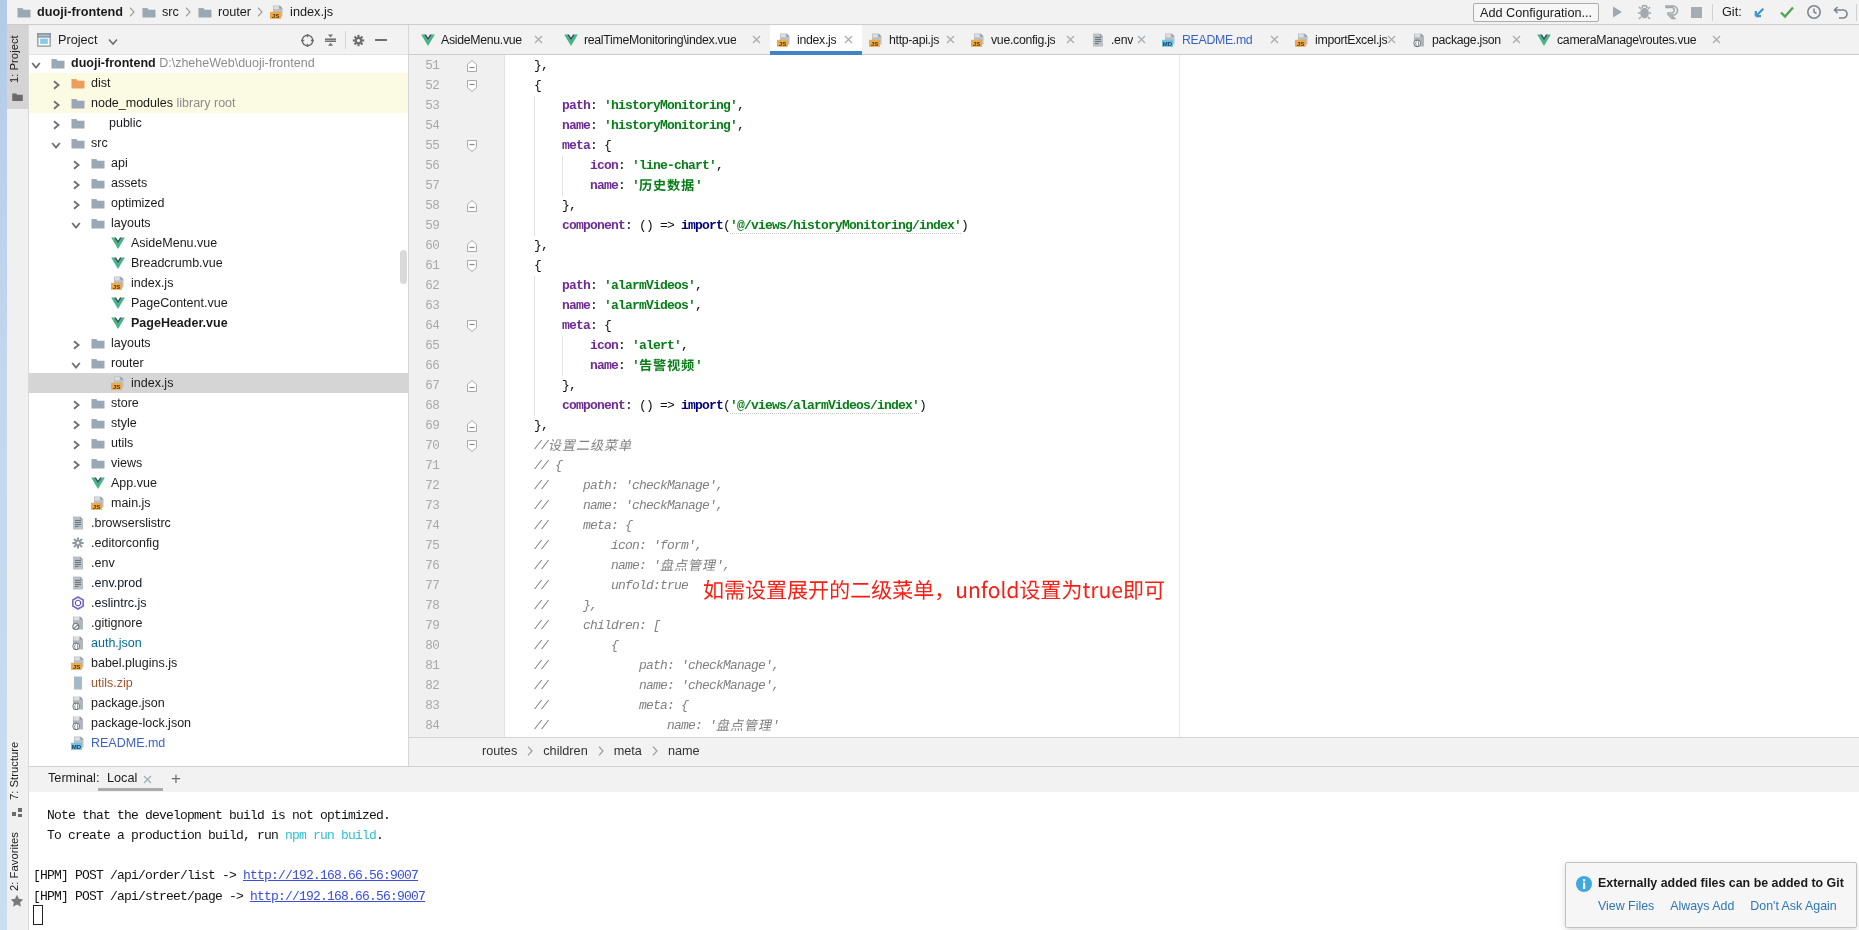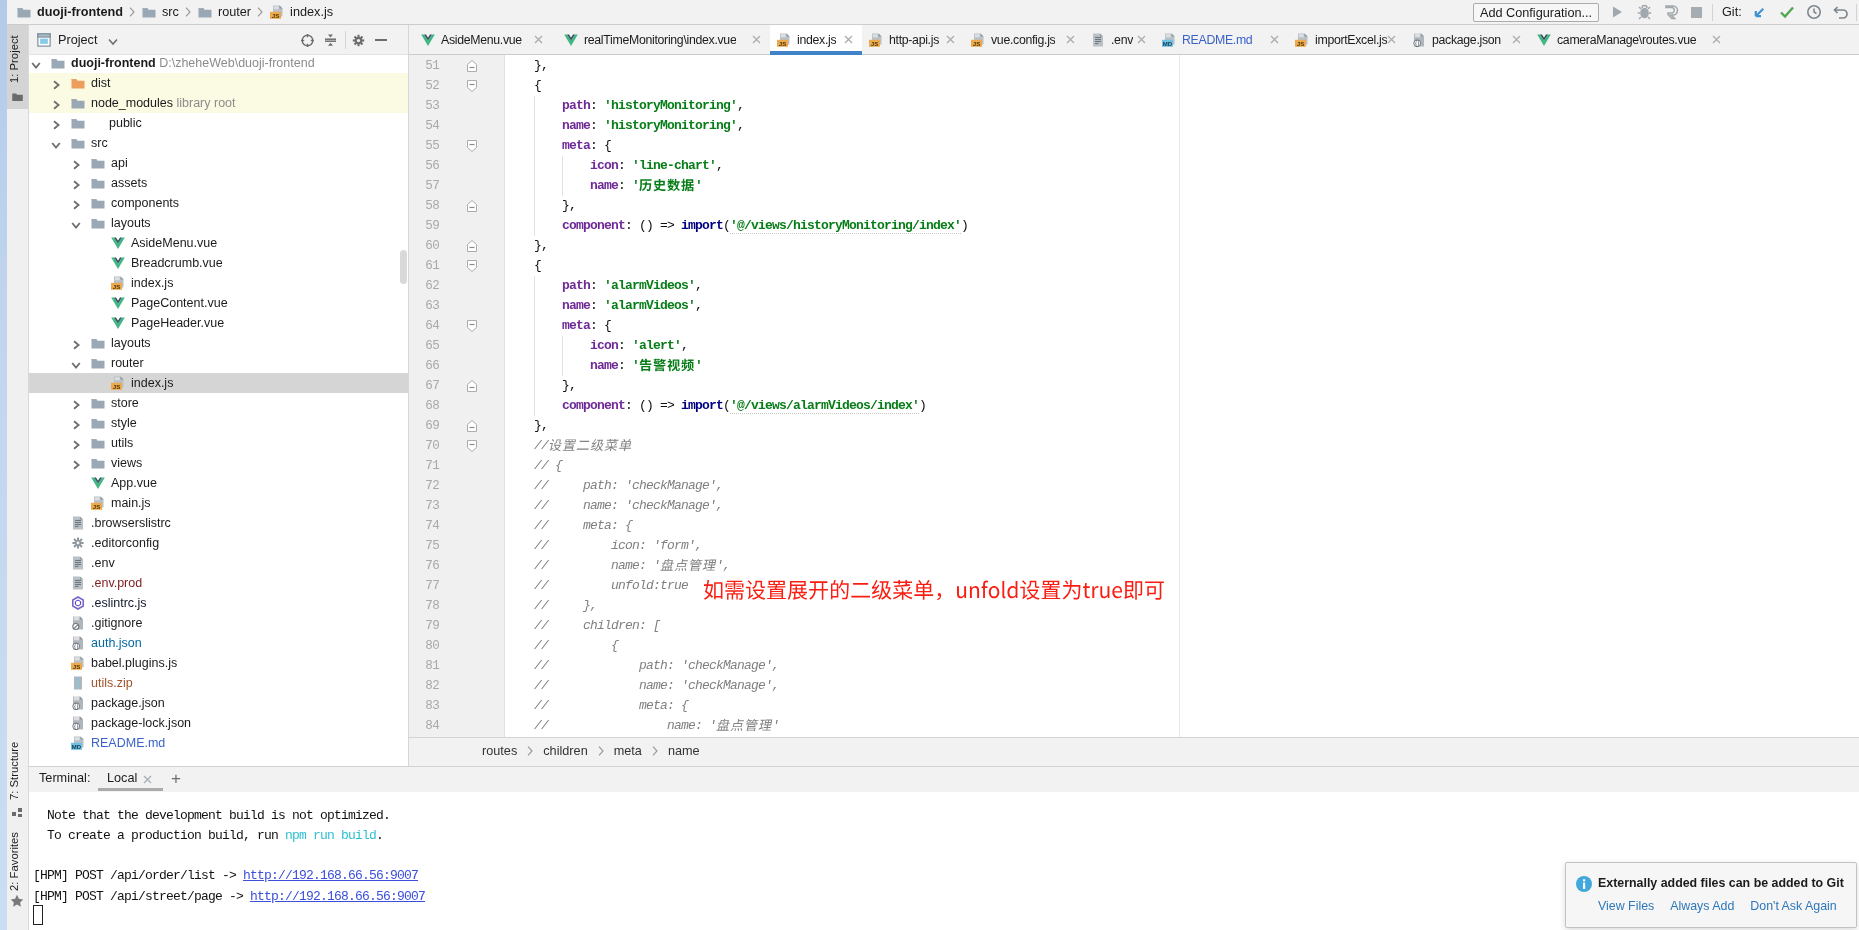--- a/index.html
+++ b/index.html
@@ -218,21 +218,21 @@
         <path d="M1.5 4.2 L6.3 4.2 L7.1 5.2 L1.5 5.2 Z" fill="#9AA7B4"></path>
       </svg></div>
     <div class="trow" style="left:82px;top:173px"><span style="color:#1B1B1B;font-weight:normal">assets</span></div>
     <div class="abs" style="left:41px;top:197px"><svg width="12" height="12" viewBox="0 0 12 12">
         <path d="M4 2.2 L8.6 6 L4 9.8" fill="none" stroke="#6E6E6E" stroke-width="1.8"></path>
       </svg></div>
     <div class="abs" style="left:61px;top:195px"><svg width="16" height="16" viewBox="0 0 16 16">
         <path d="M1.5 4.2 L6.3 4.2 L7.6 5.8 L14.5 5.8 L14.5 13.5 L1.5 13.5 Z" fill="#9AA7B4"></path>
         <path d="M1.5 4.2 L6.3 4.2 L7.1 5.2 L1.5 5.2 Z" fill="#9AA7B4"></path>
       </svg></div>
-    <div class="trow" style="left:82px;top:193px"><span style="color:#1B1B1B;font-weight:normal">components</span></div>
+    <div class="trow" style="left:82px;top:193px"><span style="color:#1B1B1B;font-weight:normal">optimized</span></div>
     <div class="abs" style="left:41px;top:217px"><svg width="12" height="12" viewBox="0 0 12 12">
         <path d="M2.2 4 L6 8.6 L9.8 4" fill="none" stroke="#6E6E6E" stroke-width="1.8"></path>
       </svg></div>
     <div class="abs" style="left:61px;top:215px"><svg width="16" height="16" viewBox="0 0 16 16">
         <path d="M1.5 4.2 L6.3 4.2 L7.6 5.8 L14.5 5.8 L14.5 13.5 L1.5 13.5 Z" fill="#9AA7B4"></path>
         <path d="M1.5 4.2 L6.3 4.2 L7.1 5.2 L1.5 5.2 Z" fill="#9AA7B4"></path>
       </svg></div>
     <div class="trow" style="left:82px;top:213px"><span style="color:#1B1B1B;font-weight:normal">layouts</span></div>
     <div class="abs" style="left:81px;top:235px"><svg width="16" height="16" viewBox="0 0 16 16">
         <path d="M1.2 2.5 L4.1 2.5 L8 8.6 L11.9 2.5 L14.8 2.5 L8 14 Z" fill="#41B883"></path>
@@ -254,21 +254,21 @@
     <div class="trow" style="left:102px;top:273px"><span style="color:#1B1B1B;font-weight:normal">index.js</span></div>
     <div class="abs" style="left:81px;top:295px"><svg width="16" height="16" viewBox="0 0 16 16">
         <path d="M1.2 2.5 L4.1 2.5 L8 8.6 L11.9 2.5 L14.8 2.5 L8 14 Z" fill="#41B883"></path>
         <path d="M4.1 2.5 L6 2.5 L8 5.7 L10 2.5 L11.9 2.5 L8 8.6 Z" fill="#35495E"></path>
       </svg></div>
     <div class="trow" style="left:102px;top:293px"><span style="color:#1B1B1B;font-weight:normal">PageContent.vue</span></div>
     <div class="abs" style="left:81px;top:315px"><svg width="16" height="16" viewBox="0 0 16 16">
         <path d="M1.2 2.5 L4.1 2.5 L8 8.6 L11.9 2.5 L14.8 2.5 L8 14 Z" fill="#41B883"></path>
         <path d="M4.1 2.5 L6 2.5 L8 5.7 L10 2.5 L11.9 2.5 L8 8.6 Z" fill="#35495E"></path>
       </svg></div>
-    <div class="trow" style="left:102px;top:313px"><span style="color:#1B1B1B;font-weight:normal">PageHeader.vue</span></div>
+    <div class="trow" style="left:102px;top:313px"><span style="color:#1B1B1B;font-weight:bold">PageHeader.vue</span></div>
     <div class="abs" style="left:41px;top:337px"><svg width="12" height="12" viewBox="0 0 12 12">
         <path d="M4 2.2 L8.6 6 L4 9.8" fill="none" stroke="#6E6E6E" stroke-width="1.8"></path>
       </svg></div>
     <div class="abs" style="left:61px;top:335px"><svg width="16" height="16" viewBox="0 0 16 16">
         <path d="M1.5 4.2 L6.3 4.2 L7.6 5.8 L14.5 5.8 L14.5 13.5 L1.5 13.5 Z" fill="#9AA7B4"></path>
         <path d="M1.5 4.2 L6.3 4.2 L7.1 5.2 L1.5 5.2 Z" fill="#9AA7B4"></path>
       </svg></div>
     <div class="trow" style="left:82px;top:333px"><span style="color:#1B1B1B;font-weight:normal">layouts</span></div>
     <div class="abs" style="left:41px;top:357px"><svg width="12" height="12" viewBox="0 0 12 12">
         <path d="M2.2 4 L6 8.6 L9.8 4" fill="none" stroke="#6E6E6E" stroke-width="1.8"></path>
@@ -374,21 +374,21 @@
     <div class="abs" style="left:41px;top:575px"><svg width="16" height="16" viewBox="0 0 16 16">
         <path d="M3 1.5 h7 l3 3 v10 h-10 z" fill="#B9C0C6"></path>
         <path d="M10 1.5 l3 3 h-3 z" fill="#939DA3"></path>
         <g stroke="#6F7880" stroke-width="1.1">
           <line x1="5" y1="5.5" x2="11" y2="5.5"></line>
           <line x1="5" y1="7.5" x2="11" y2="7.5"></line>
           <line x1="5" y1="9.5" x2="11" y2="9.5"></line>
           <line x1="5" y1="11.5" x2="8.5" y2="11.5"></line>
         </g>
       </svg></div>
-    <div class="trow" style="left:62px;top:573px"><span style="color:#7f1d1d;font-weight:normal">.env.prod</span></div>
+    <div class="trow" style="left:62px;top:573px"><span style="color:#0f172a;font-weight:normal">.env.prod</span></div>
     <div class="abs" style="left:41px;top:595px"><svg width="16" height="16" viewBox="0 0 16 16">
         <path d="M8 2 L13.2 5 V11 L8 14 L2.8 11 V5 Z" fill="none" stroke="#7B68C9" stroke-width="1.6"></path>
         <path d="M8 5 L10.6 6.5 V9.5 L8 11 L5.4 9.5 V6.5 Z" fill="#FFFFFF" stroke="#4B32C3" stroke-width="1"></path>
       </svg></div>
     <div class="trow" style="left:62px;top:593px"><span style="color:#0f172a;font-weight:normal">.eslintrc.js</span></div>
     <div class="abs" style="left:41px;top:615px"><svg width="16" height="16" viewBox="0 0 16 16">
         <path d="M3 1.5 h7 l3 3 v10 h-10 z" fill="#AFB6BC"></path>
         <path d="M10 1.5 l3 3 h-3 z" fill="#8E989E"></path>
         <path d="M3.8 1.5 h5.4 v3.8 h-5.4 z" fill="#FFFFFF" opacity="0.55"></path>
         <circle cx="5.8" cy="11.5" r="3" fill="#FFFFFF" stroke="#6E7880" stroke-width="1.1"></circle>
@@ -664,21 +664,21 @@
       <path d="M1 0.6 L5 5 L1 9.4" fill="none" stroke="#9B9B9B" stroke-width="1.2"></path>
     </svg>
     <span>meta</span>
     <svg width="6" height="10" viewBox="0 0 6 10" style="margin:0 10px">
       <path d="M1 0.6 L5 5 L1 9.4" fill="none" stroke="#9B9B9B" stroke-width="1.2"></path>
     </svg>
     <span>name</span>
   </div>
 <div class="abs" style="left:29px;top:766px;width:1830px;height:164px;background:#FFF;border-top:1px solid #D1D1D1"></div>
 <div class="abs" style="left:29px;top:767px;width:1830px;height:25px;background:#F2F2F2"></div>
-<div class="abs ui" style="left:39px;top:771px">Terminal:</div>
+<div class="abs ui" style="left:48px;top:771px">Terminal:</div>
 <div class="abs ui" style="left:107px;top:771px">Local</div>
 <svg class="abs" style="left:143px;top:775px" width="9" height="9" viewBox="0 0 9 9">
     <path d="M1 1 L8 8 M8 1 L1 8" stroke="#A6ADB3" stroke-width="1.3"></path>
   </svg>
 <div class="abs" style="left:98px;top:788px;width:65px;height:3px;background:#ABABAB"></div>
 <div class="abs" style="left:171px;top:769px;color:#6E6E6E;font-size:17px;font-weight:normal">+</div>
 <div class="abs mono" style="left:33px;top:0;color:#121212"><div class="abs" style="left:0;top:806px;width:1400px">  Note that the development build is not optimized.</div><div class="abs" style="left:0;top:826px;width:1400px">  To create a production build, run <span style="color:#2FC0D2">npm run build</span>.</div><div class="abs" style="left:0;top:866px;width:1400px">[HPM] POST /api/order/list -&gt; <span style="color:#3B4FDC;text-decoration:underline">http://192.168.66.56:9007</span></div><div class="abs" style="left:0;top:887px;width:1400px">[HPM] POST /api/street/page -&gt; <span style="color:#3B4FDC;text-decoration:underline">http://192.168.66.56:9007</span></div></div>
 <div class="abs" style="left:33px;top:905px;width:10px;height:20px;border:1.5px solid #222"></div>
 <div class="abs" style="left:1565px;top:862px;width:292px;height:66px;background:#F6F6F6;border:1px solid #C2C2C2;border-radius:2px;box-shadow:0 2px 6px rgba(0,0,0,0.15)">
 <svg class="abs" style="left:10px;top:13px" width="16" height="16">

